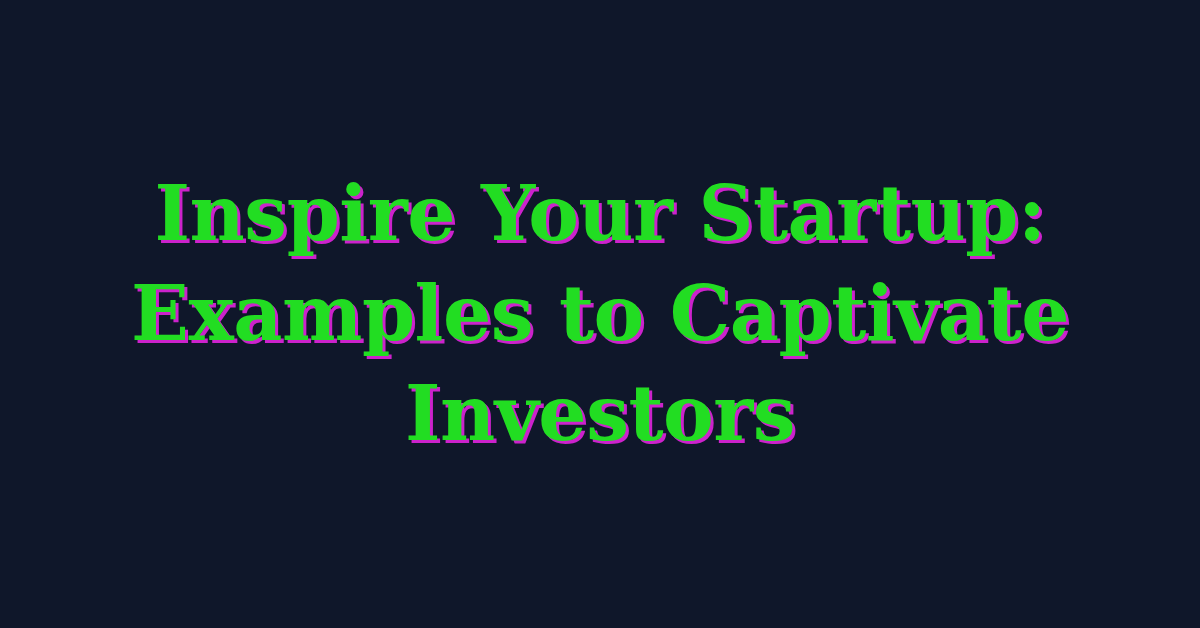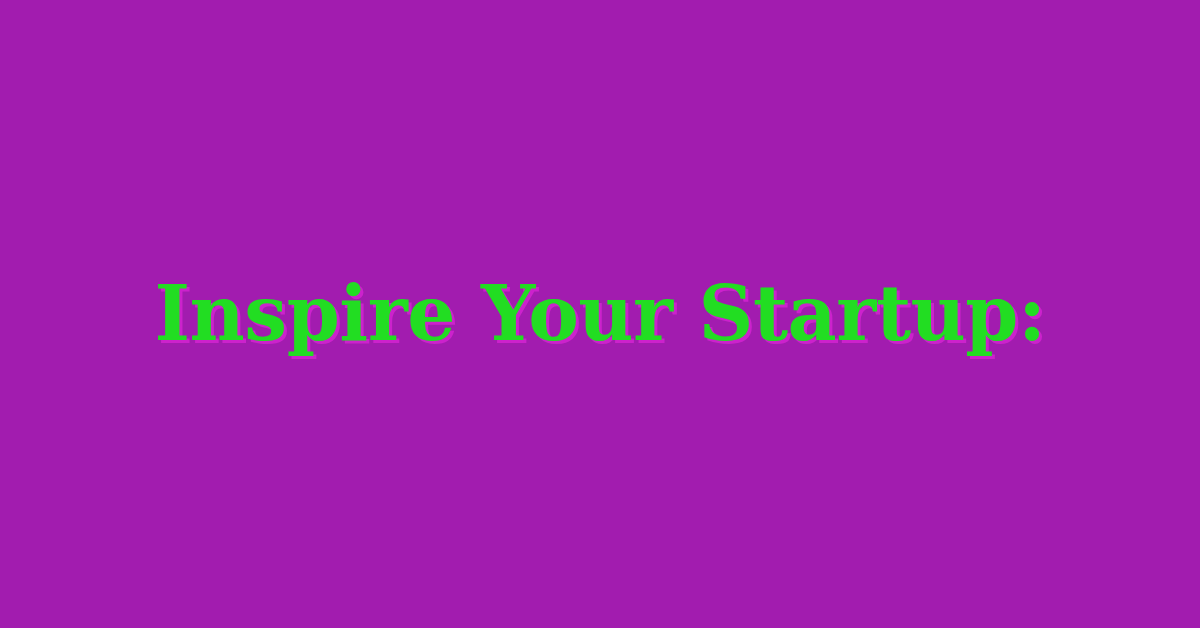--- a/index.html
+++ b/index.html
@@ -12,21 +12,21 @@
     height: 628px;
     overflow: hidden;
     background: #444444;
     font-family: "DejaVu Serif", "Liberation Serif", serif;
   }
 
   #banner {
     position: relative;
     width: 1200px;
     height: 628px;
-    background: #a21caf;
+    background: #0f172a;
     display: flex;
     align-items: center;
     justify-content: center;
     box-sizing: border-box;
   }
 
   #headline {
     width: 1130px;
     margin: 0;
     padding: 0;
@@ -47,15 +47,17 @@
     white-space: nowrap;
   }
 </style>
 </head>
 <body>
 
 <div id="banner">
 
   <h1 id="headline">
     <span class="line">Inspire Your Startup:</span>
+    <span class="line">Examples to Captivate</span>
+    <span class="line">Investors</span>
   </h1>
 
 </div>
 
 </body></html>

